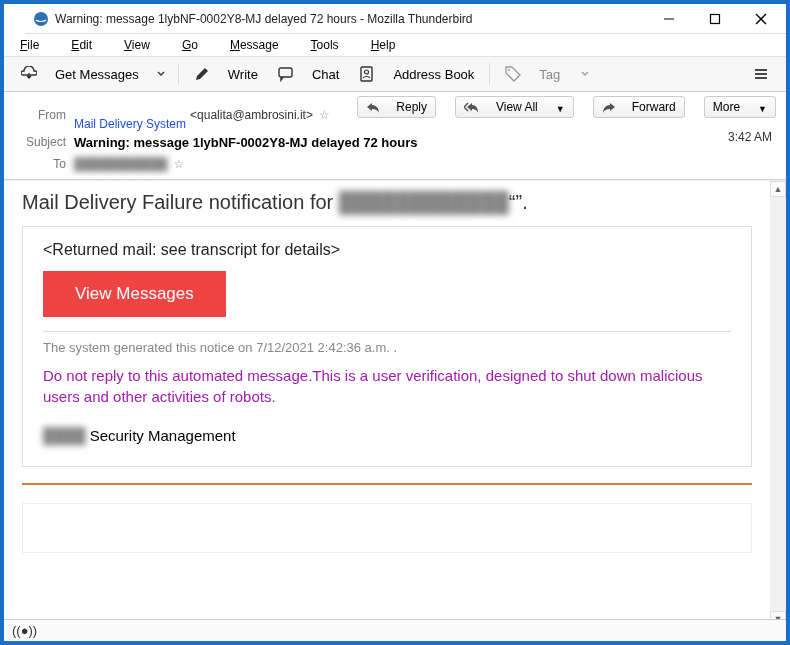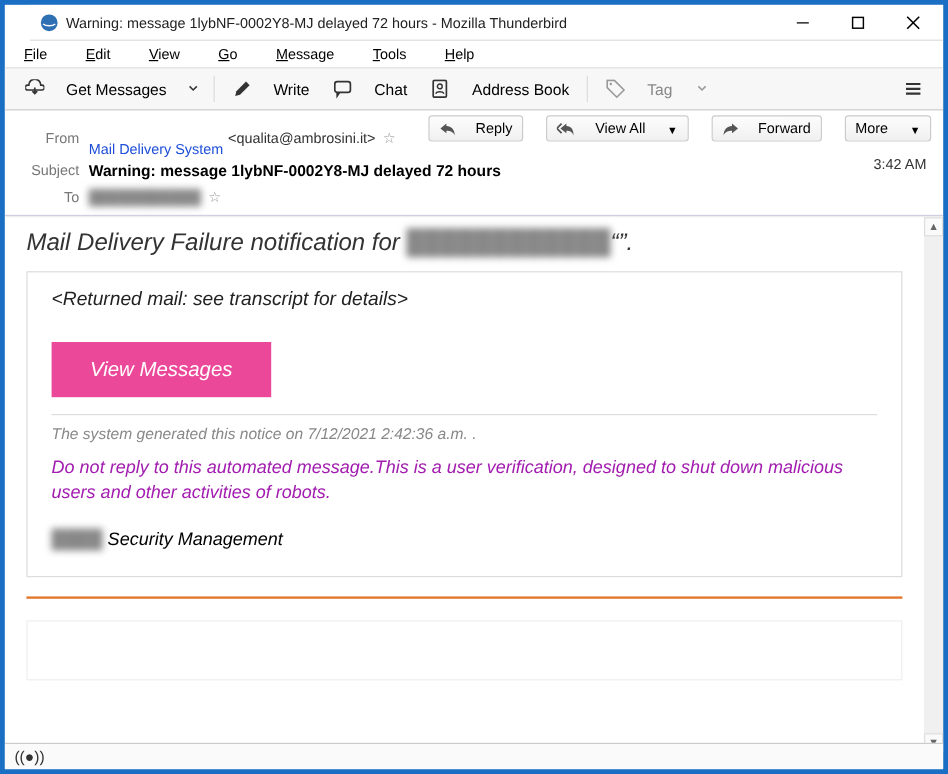--- a/index.html
+++ b/index.html
@@ -34,25 +34,25 @@
 .action-row { position: absolute; right: 10px; top: 4px; display: flex; gap: 3px; }
 .abtn { display: flex; align-items: flex-end; gap: 16px; background: linear-gradient(#fdfdfd,#f0f0f0); border: 1px solid #ccc; border-radius: 3px; padding: 3px 8px; font-size: 12px; cursor: pointer; margin-left: 16px; }
 .abtn .caret { font-size: 9px; margin-left: 2px; }
 
 .viewport { display: flex; height: calc(100% - 30px - 24px - 36px - 78px - 22px); border-top: 1px solid #eee; }
 .content { flex: 1; overflow-y: auto; padding: 0; }
 .scrollbar { width: 16px; background: #f0f0f0; display: flex; flex-direction: column; }
 .scrollbtn { height: 16px; display: flex; align-items: center; justify-content: center; font-size: 9px; color: #666; border: 1px solid #ddd; background: #fafafa; }
 .scrolltrack { flex: 1; }
 
-.body-area { padding: 10px 18px; font-style: italic; }
+.body-area { padding: 10px 18px; }
 .mdf-title { font-size: 20px; font-weight: 400; color: #333; margin-bottom: 12px; }
 .bordered-box { border: 1px solid #ddd; padding: 14px 20px 22px 20px; }
 .fatal-line { font-size: 16px; color: #222; }
-.view-btn { display: inline-block; background: #ec4899; color: #fff; font-size: 17px; padding: 13px 32px; margin-top: 26px; cursor: pointer; }
+.view-btn { display: inline-block; background: #ef4444; color: #fff; font-size: 17px; padding: 13px 32px; margin-top: 12px; cursor: pointer; }
 .notice { color: #888; font-size: 13px; margin: 14px 0 10px 0; border-top: 1px solid #ddd; padding-top: 8px;}
 .noreply { font-size: 15px; color: #a21caf; margin-top: 8px; line-height: 1.4; }
 .secmgmt { margin-top: 20px; font-size: 15px; }
 .orange-rule { height: 2px; background: #e2792f; margin-top: 16px; }
 .statusbar { position: absolute; bottom: 0; left: 0; right: 0; height: 22px; border-top: 1px solid #ccc; background: #fafafa; display: flex; align-items: center; padding: 0 8px; font-size: 13px; color: #333; }
 svg { display: block; }
 </style>
 </head>
 <body>
 

